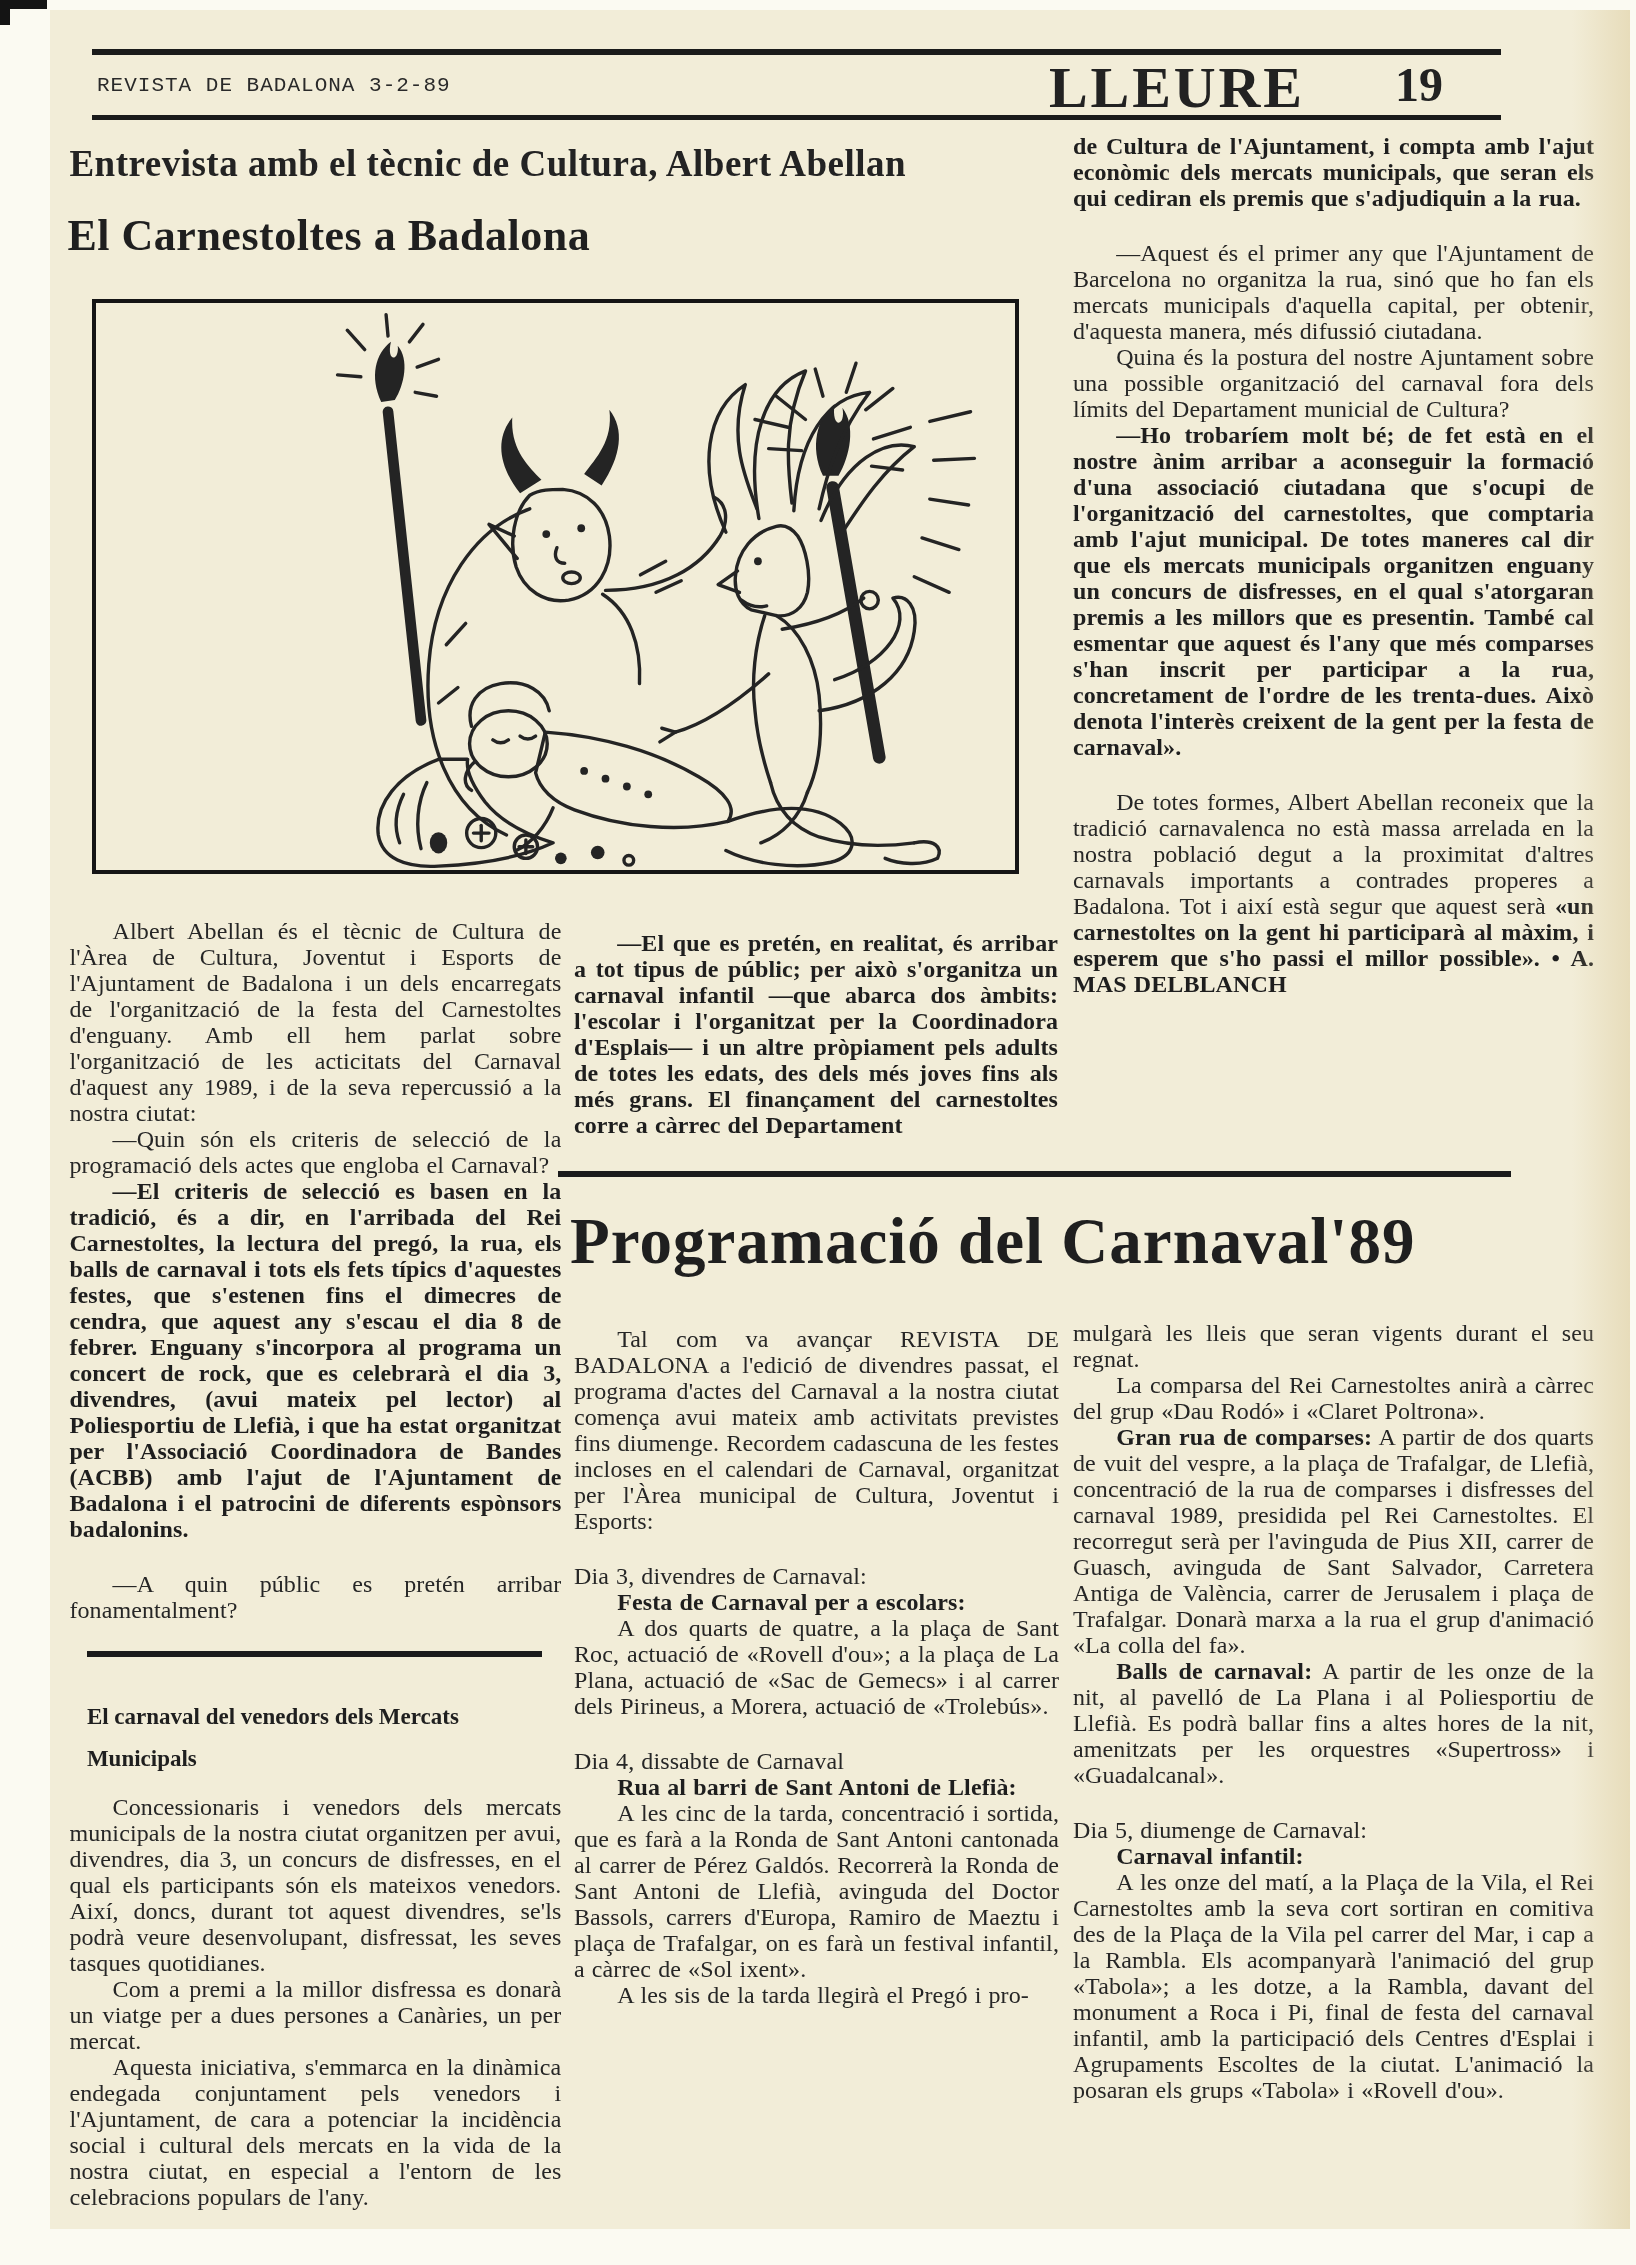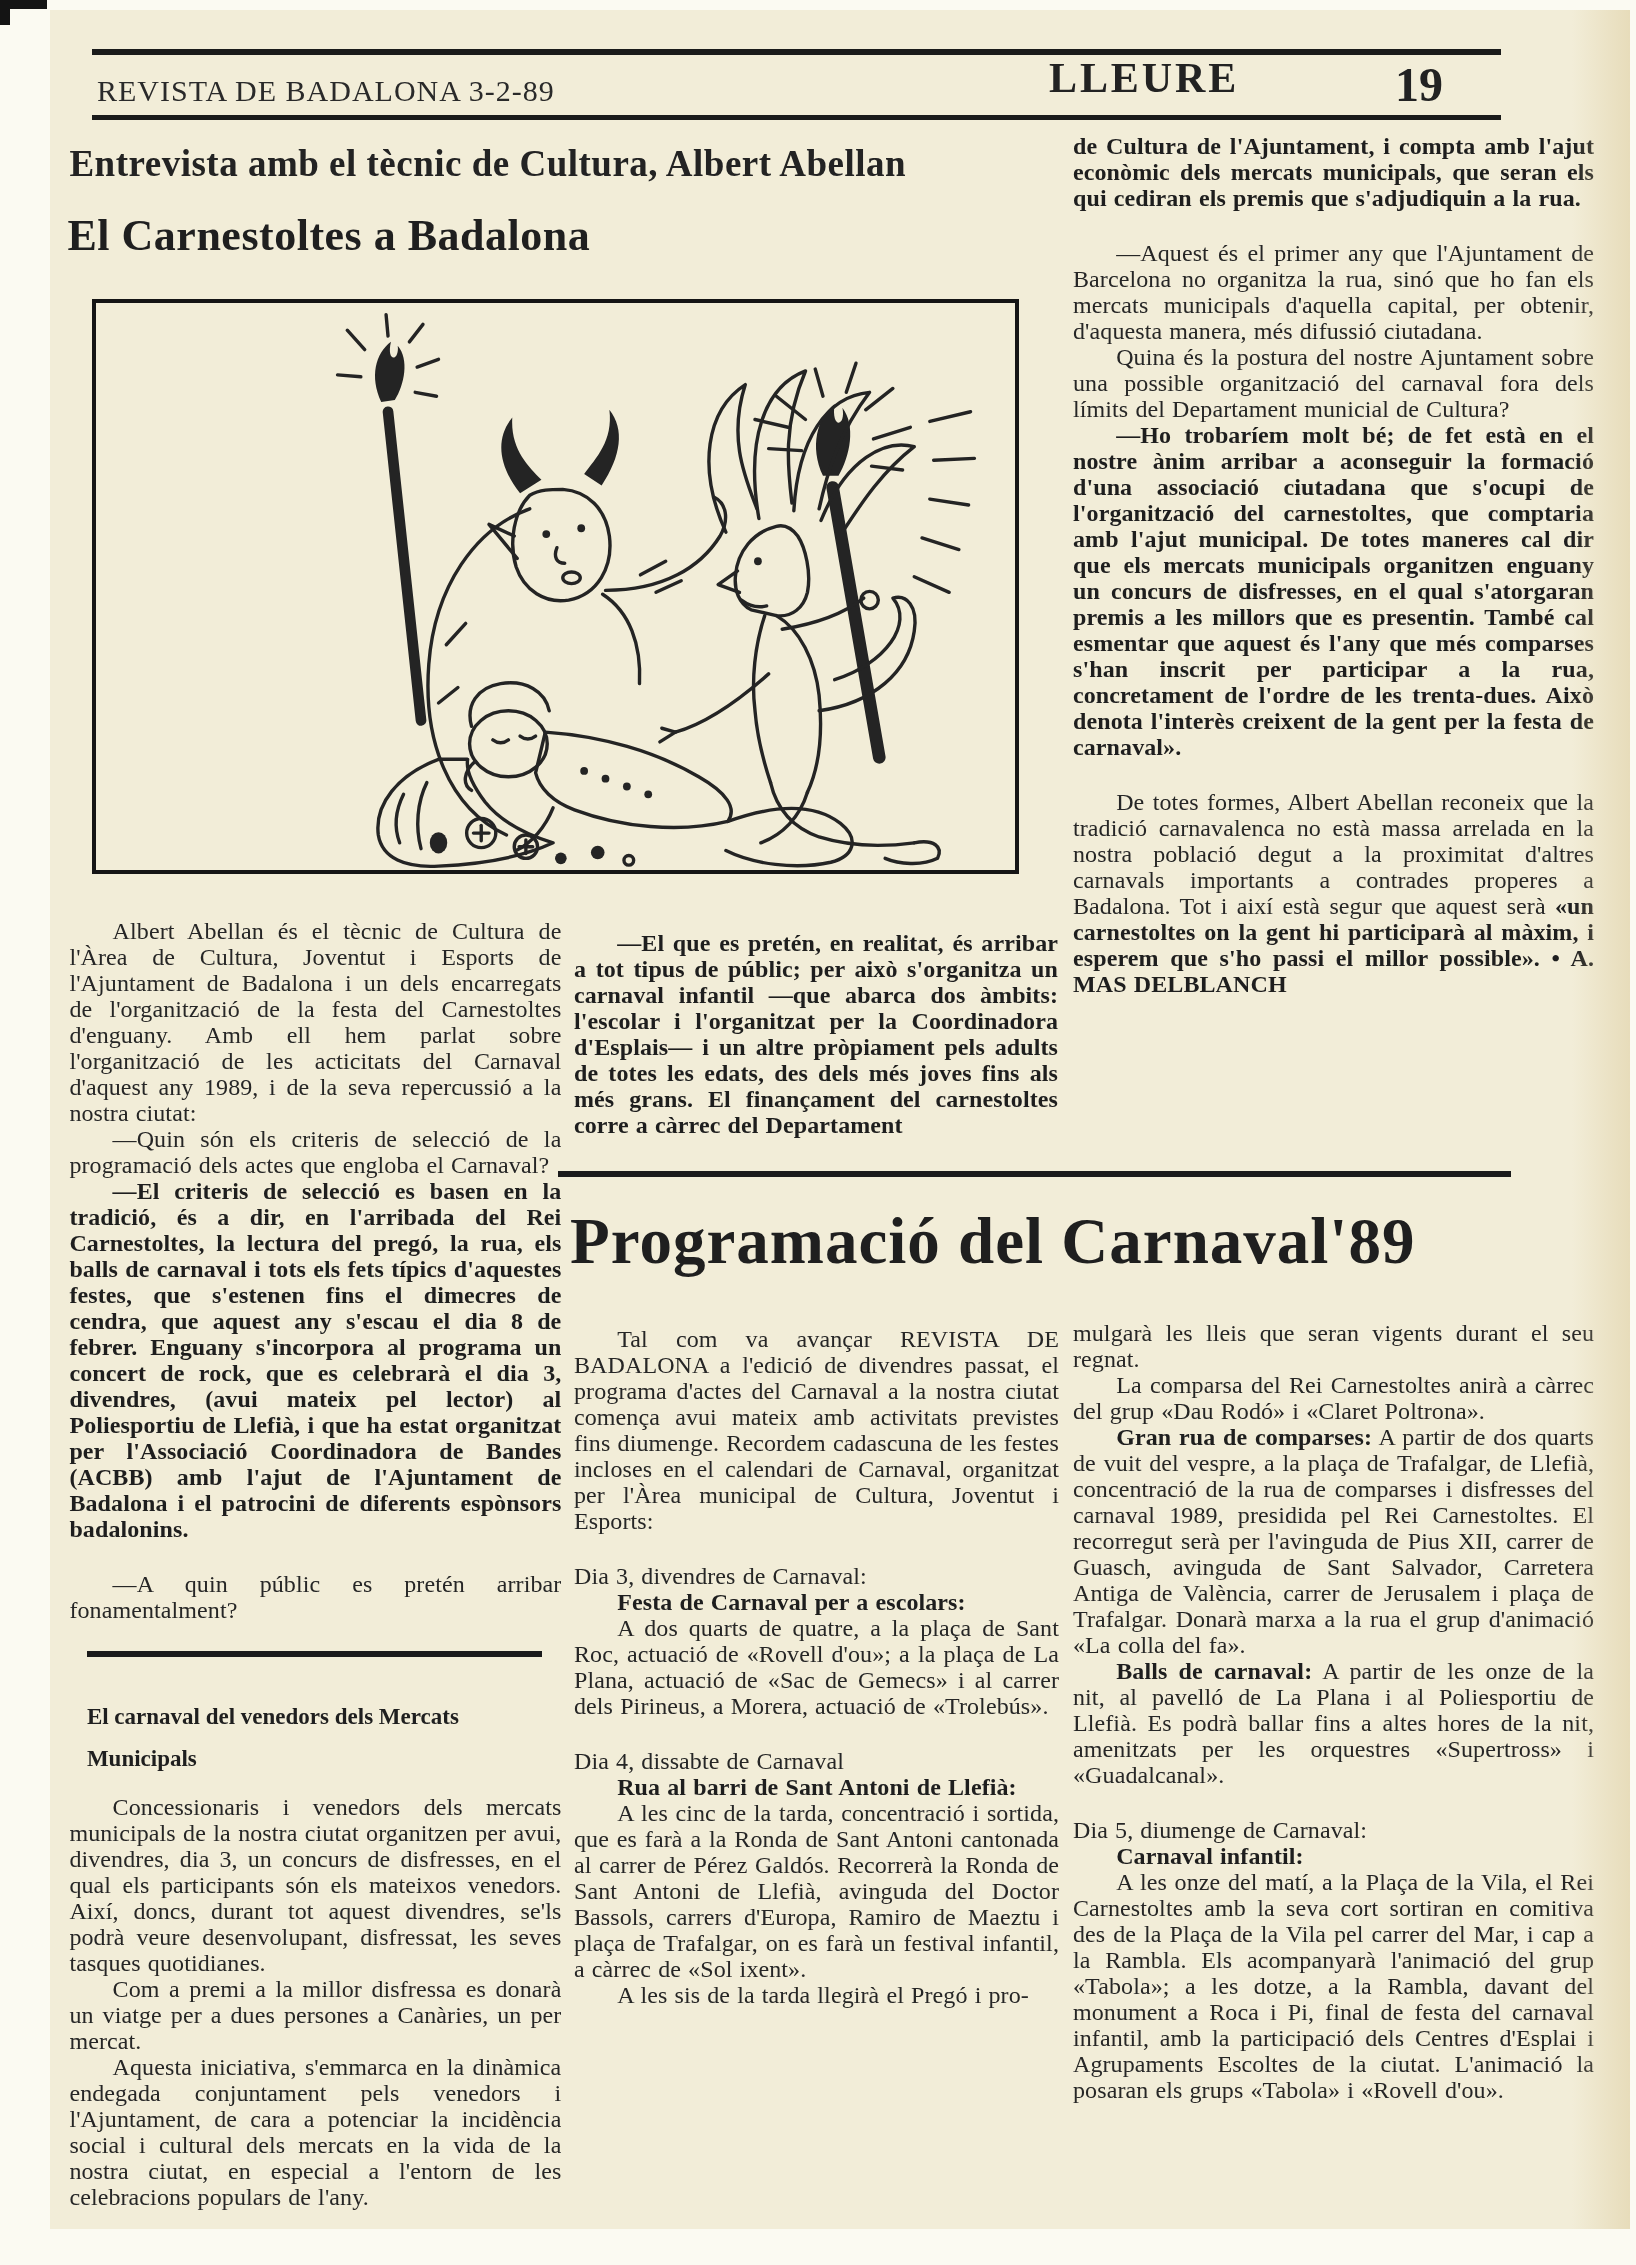--- a/index.html
+++ b/index.html
@@ -15,24 +15,24 @@
     background:#f2edd8;
   }
   .page::after{ 
     content:"";position:absolute;top:0;right:0;bottom:0;width:58px;
     background:linear-gradient(to right,rgba(226,213,176,0),rgba(222,206,162,.55));
     pointer-events:none;
   }
   .corner-mark{position:absolute;background:#141414;}
   .rule{position:absolute;background:#1b1b1b;}
   .hdr-pub{
-    position:absolute;left:97px;top:74px;font-size:30px;letter-spacing:1px;color:#2a2a2a;
+    position:absolute;left:97px;top:74px;font-size:21px;letter-spacing:1px;color:#2a2a2a;font-family:Liberation Mono, monospace;
   }
   .hdr-section{
-    position:absolute;left:1050px;top:53px;font-size:42px;font-weight:700;letter-spacing:2.9px;color:#222;text-align:center;
+    position:absolute;left:1050px;top:53px;font-size:58px;font-weight:700;letter-spacing:2.9px;color:#222;text-align:center;
   }
   .hdr-page{
     position:absolute;left:1395px;top:56px;font-size:48px;font-weight:700;color:#222;
   }
   .kicker{
     position:absolute;left:70px;top:142px;width:990px;
     font-size:37px;font-weight:700;color:#232323;letter-spacing:0.5px;
   }
   .main-title{
     position:absolute;left:68px;top:210px;width:970px;

